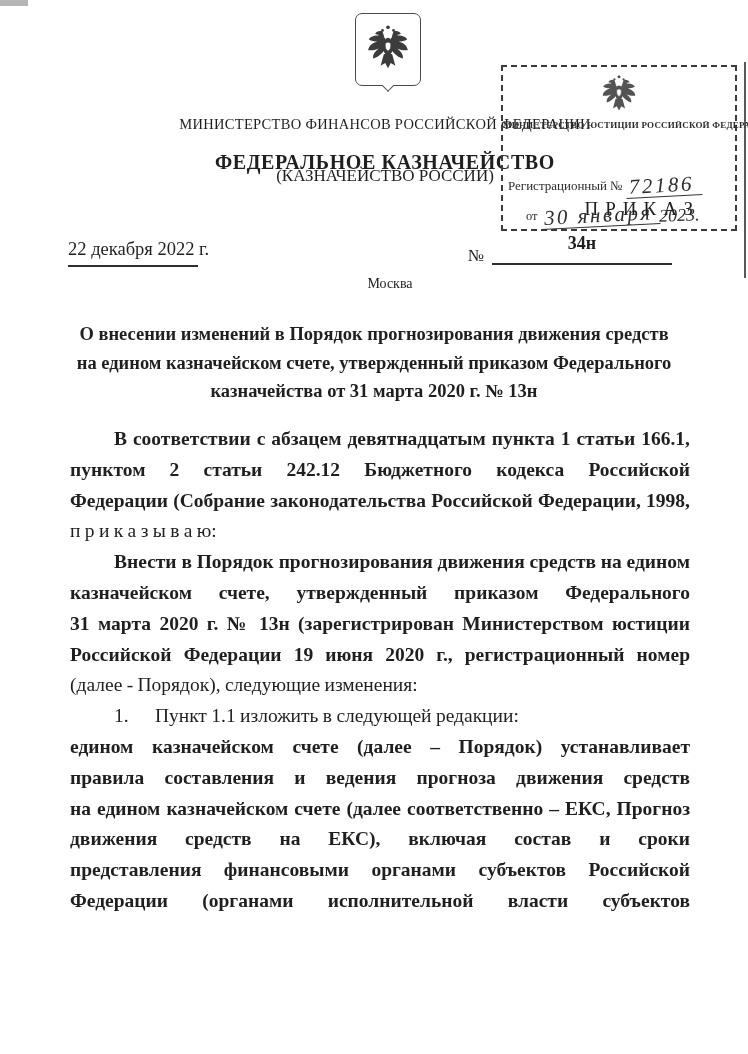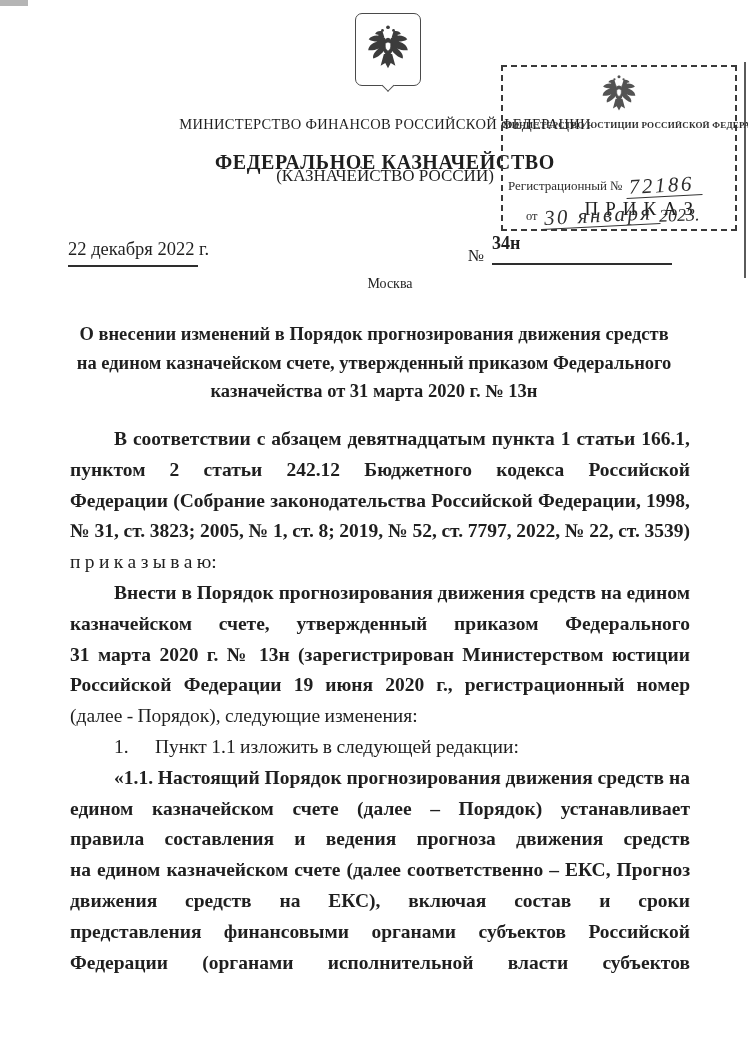--- a/index.html
+++ b/index.html
@@ -43,21 +43,21 @@
     padding:0 8px 0 3px; vertical-align:-2px; line-height:1; }
   .hand-year { display:inline-block; font-style:italic; font-size:18px;
     transform:rotate(-2deg); vertical-align:-1px; margin-left:-4px; line-height:1; }
 
   
   .order-date { position:absolute; left:68px; top:239px; font-size:18.5px; white-space:nowrap; }
   .rule { position:absolute; height:2px; background:#2e2e2e; }
   .rule-date { left:68px; top:265px; width:130px; }
   .num-sign { position:absolute; left:468px; top:246px; font-size:17px; }
   .order-number { position:absolute; left:492px; top:233px; width:180px;
-    font-size:18px; font-weight:bold; }
+    text-align:center; font-size:18px; font-weight:bold; }
   .rule-num { left:492px; top:263px; width:180px; }
   .city { position:absolute; left:70px; top:276px; width:640px; text-align:center; font-size:14px; }
 
   
   .title { position:absolute; left:64px; top:320px; width:620px; text-align:center;
     font-weight:bold; font-size:18.5px; line-height:28.5px; }
   .tline { white-space:nowrap; }
 
   
   .body { position:absolute; left:70px; top:424px; width:620px;
@@ -128,29 +128,27 @@
   <div class="title">
       <div class="tline">О внесении изменений в Порядок прогнозирования движения средств</div>
       <div class="tline">на едином казначейском счете, утвержденный приказом Федерального</div>
       <div class="tline">казначейства от 31 марта 2020 г. № 13н</div>
     </div>
 
   <div class="body">
       <div class="bline j ind">В соответствии с абзацем девятнадцатым пункта 1 статьи 166.1,</div>
       <div class="bline j">пунктом 2 статьи 242.12 Бюджетного кодекса Российской</div>
       <div class="bline j">Федерации (Собрание законодательства Российской Федерации, 1998,</div>
-      <div class="bline j">№ 31, ст. 3823; 2005, № 1, ст. 8; 2019, № 52, ст. 7797, 2022, № 22, ст. 3539)</div>
       <div class="bline">п р и к а з ы в а ю:</div>
       <div class="bline j ind">Внести в Порядок прогнозирования движения средств на едином</div>
       <div class="bline j">казначейском счете, утвержденный приказом Федерального казначейства от</div>
       <div class="bline j">31 марта 2020 г. № 13н (зарегистрирован Министерством юстиции</div>
       <div class="bline j">Российской Федерации 19 июня 2020 г., регистрационный номер 58722)</div>
       <div class="bline">(далее - Порядок), следующие изменения:</div>
       <div class="bline ind">1.&nbsp;&nbsp;&nbsp;&nbsp;&nbsp;&nbsp;Пункт 1.1 изложить в следующей редакции:</div>
-      <div class="bline j ind">«1.1. Настоящий Порядок прогнозирования движения средств на</div>
       <div class="bline j">едином казначейском счете (далее – Порядок) устанавливает</div>
       <div class="bline j">правила составления и ведения прогноза движения средств</div>
       <div class="bline j">на едином казначейском счете (далее соответственно – ЕКС, Прогноз</div>
       <div class="bline j">движения средств на ЕКС), включая состав и сроки</div>
       <div class="bline j">представления финансовыми органами субъектов Российской</div>
       <div class="bline j">Федерации (органами исполнительной власти субъектов</div>
     </div>
 
 </div>
 

